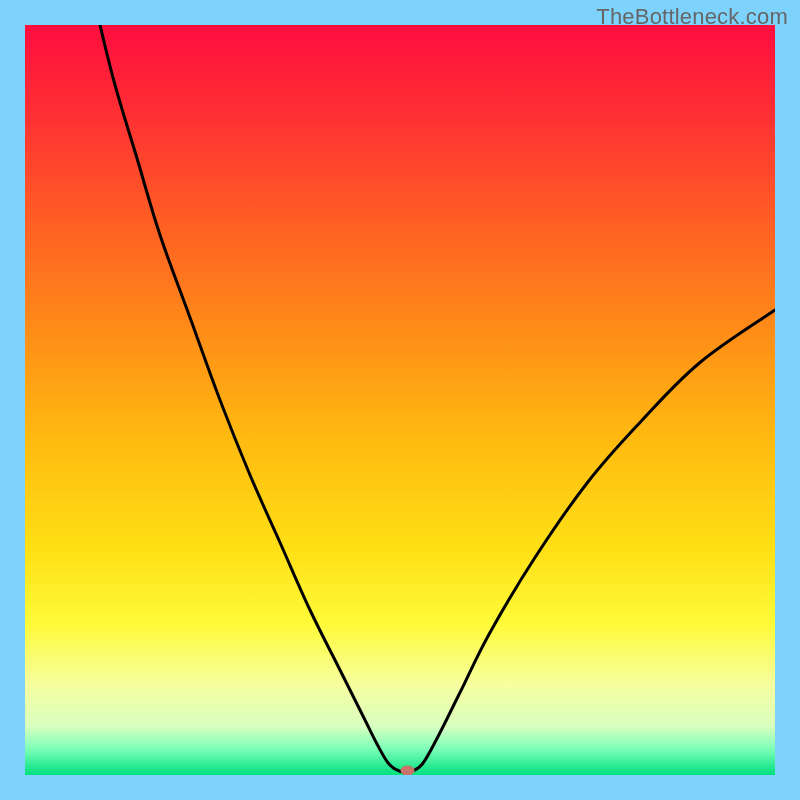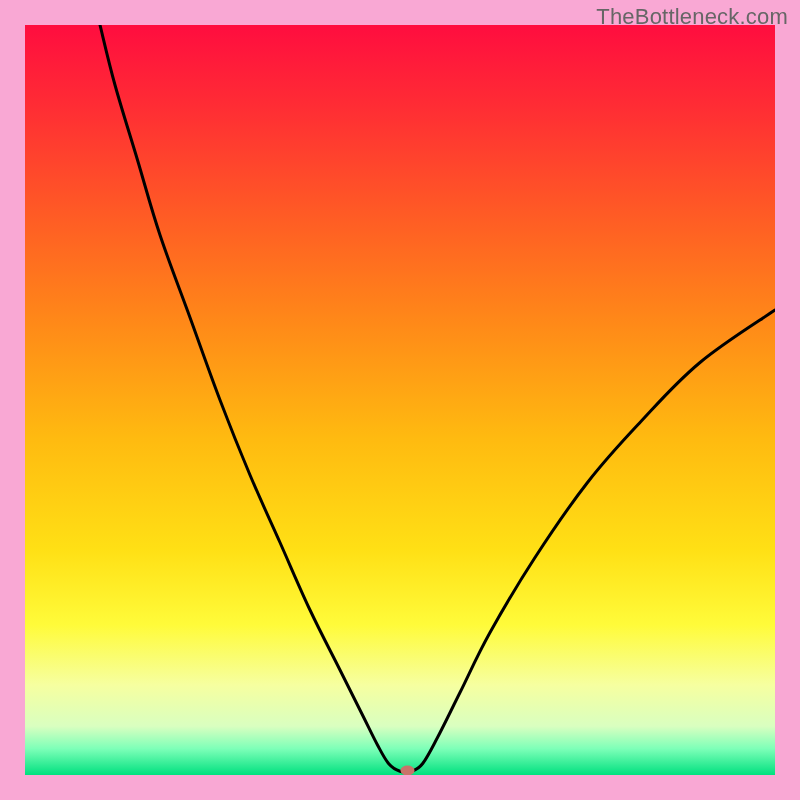--- a/index.html
+++ b/index.html
@@ -8,21 +8,21 @@
     width: 800px;
     height: 800px;
     background: #000;
     overflow: hidden;
     font-family: Arial, Helvetica, sans-serif;
   }
   .frame {
     position: relative;
     width: 800px;
     height: 800px;
-    background: #f9a8d4;
+    background: #7dd3fc;
   }
   .watermark {
     position: absolute;
     top: 4px;
     right: 12px;
     color: #666;
     font-size: 22px;
     font-family: Arial, sans-serif;
     letter-spacing: 0.2px;
   }

